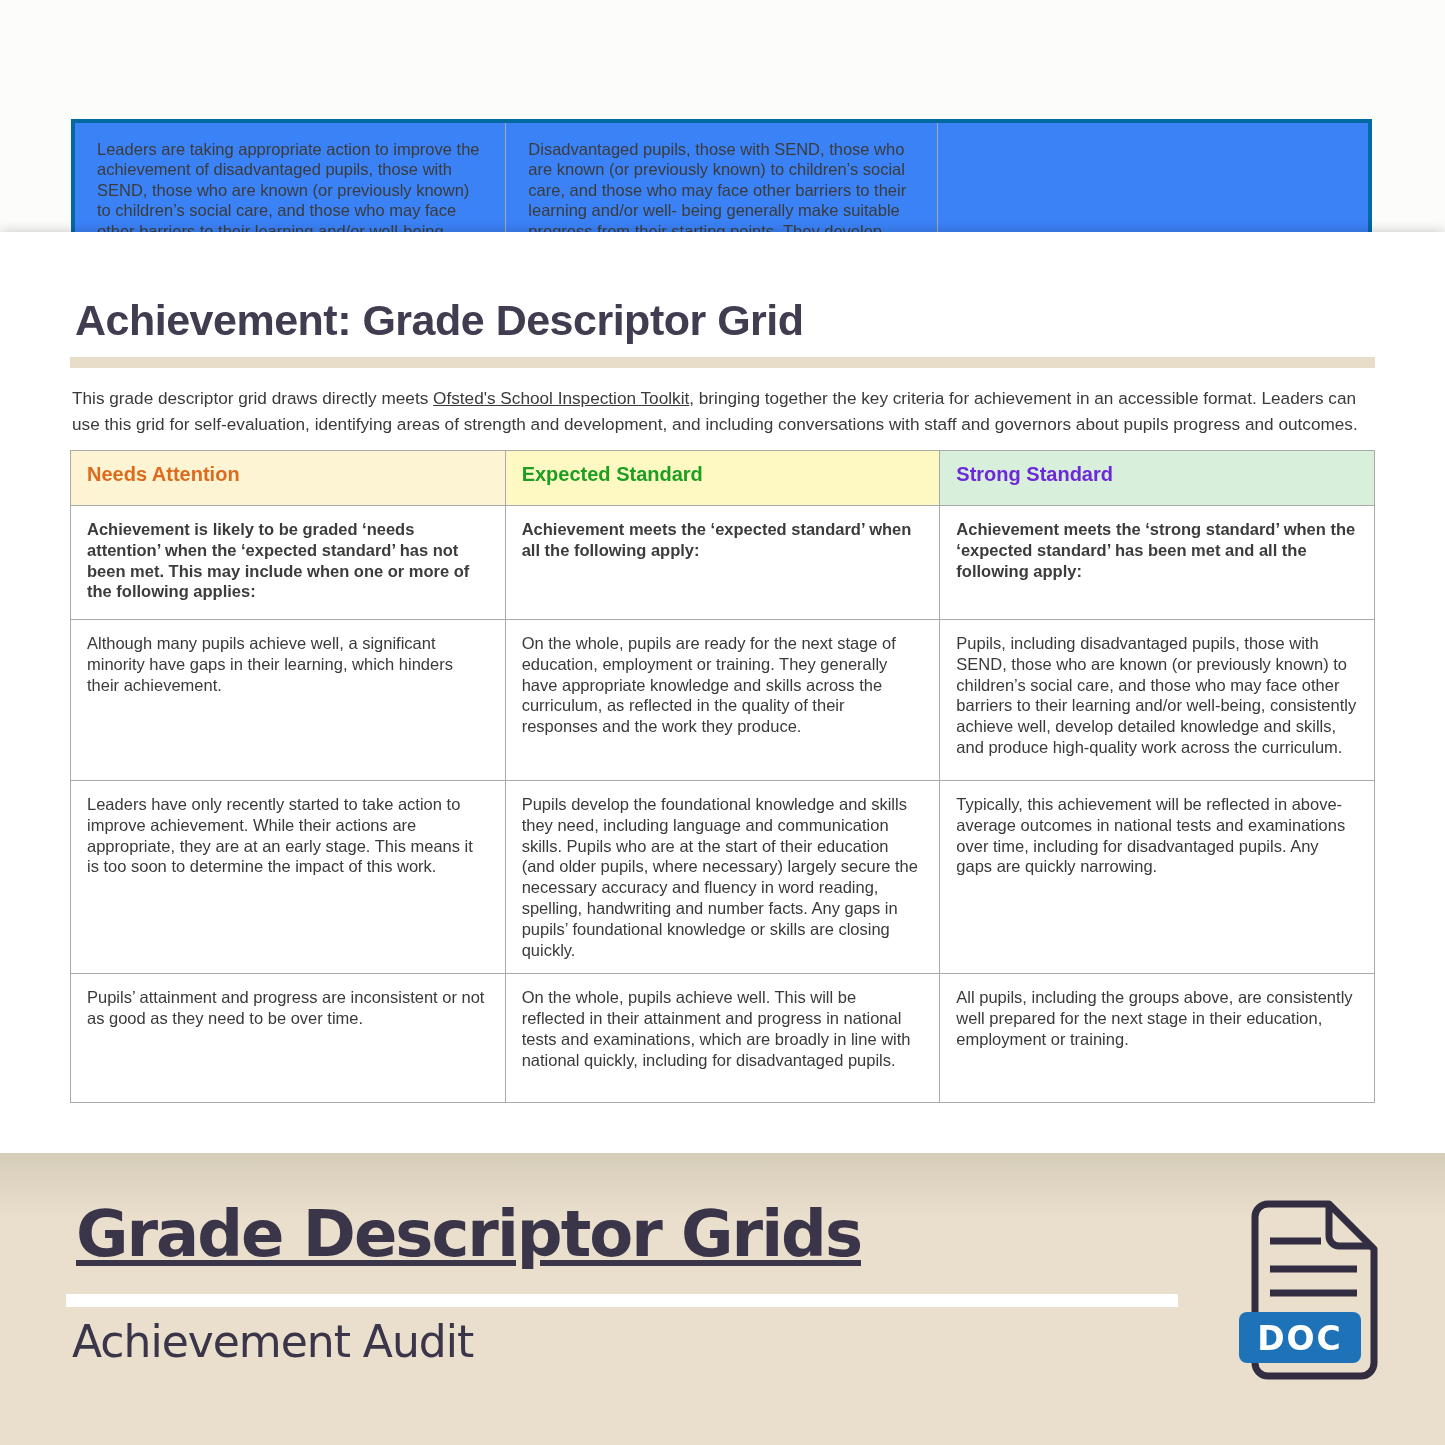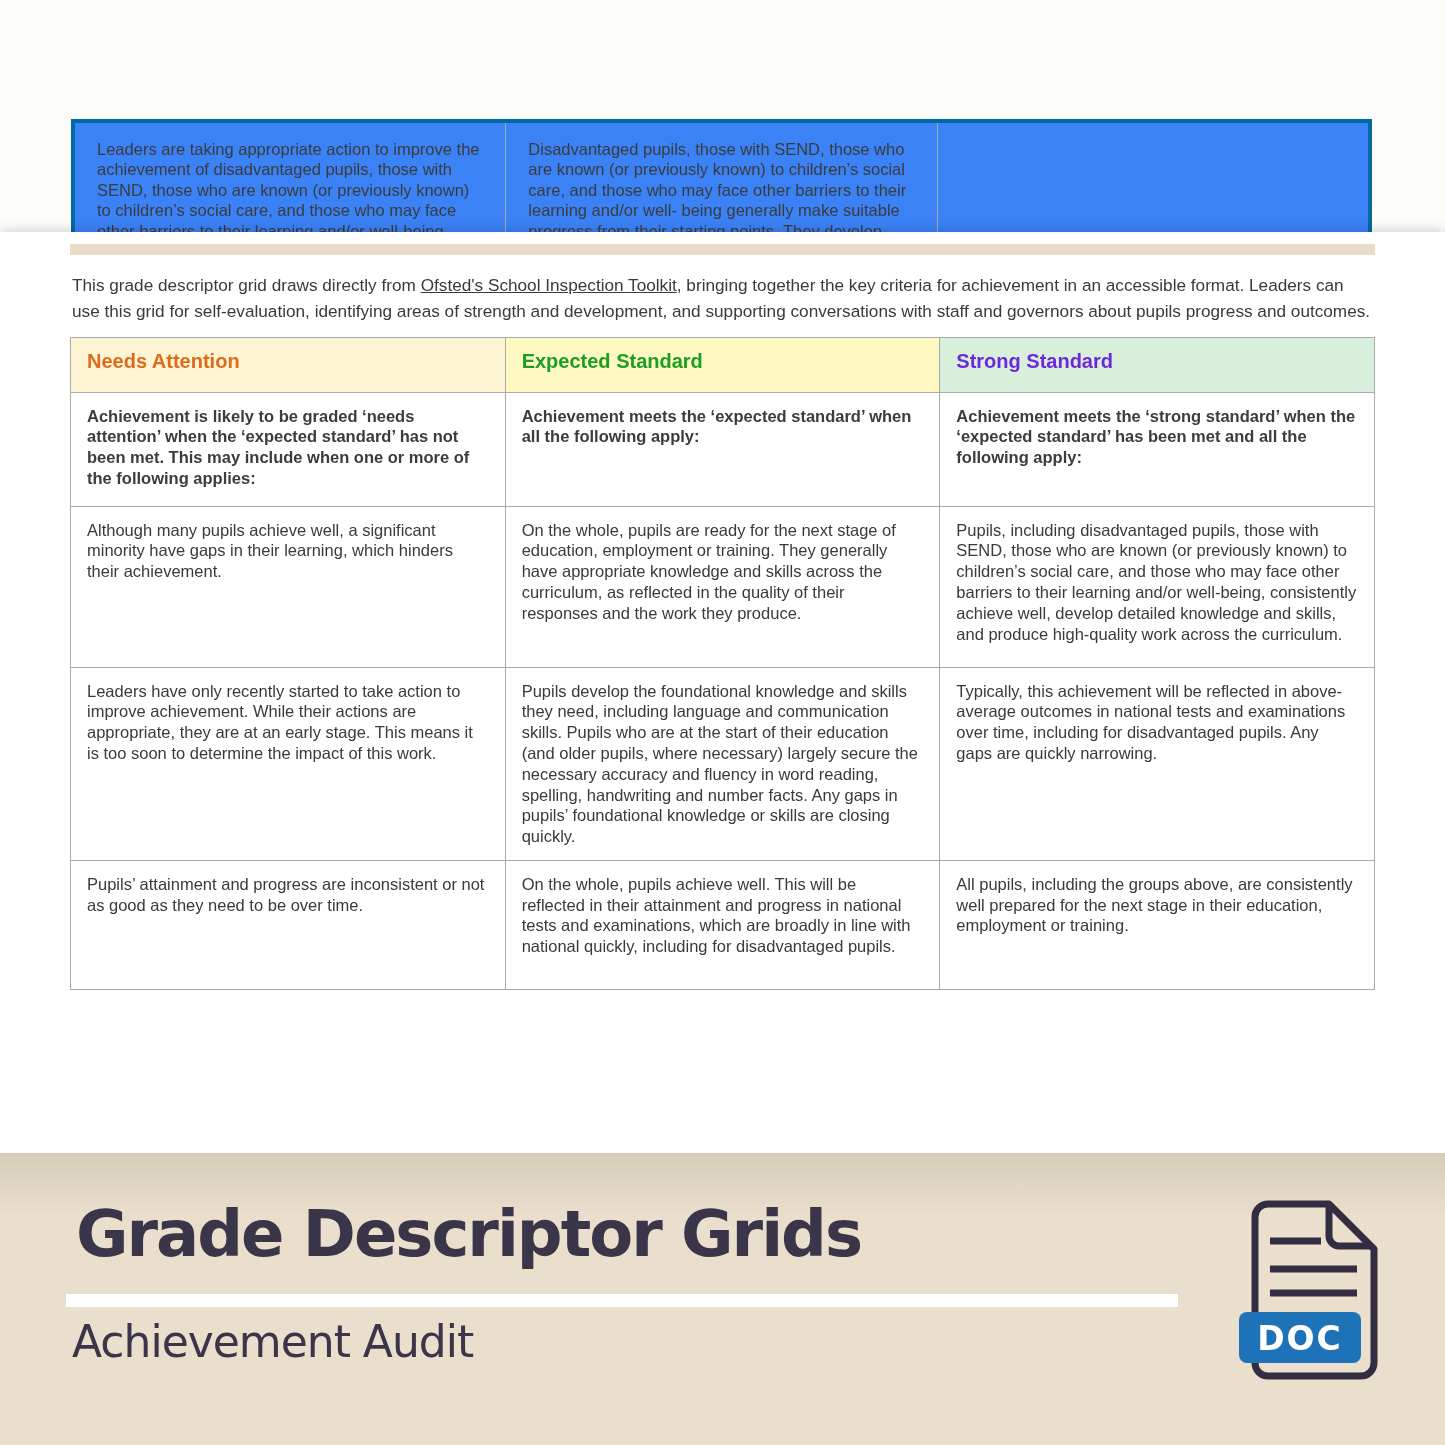--- a/index.html
+++ b/index.html
@@ -30,40 +30,41 @@
   tr.r0{height:114px;} tr.r0 td{font-weight:bold;color:#3c3c3c;}
   tr.r1{height:161px;}
   tr.r2{height:190px;}
   tr.r3{height:129px;}
   th.h0{background:#fcf4d2;} th.h0 span{color:#dd6b1e;}
   th.h1{background:#edf6ee;} th.h1 span{color:#1e9e21;}
   th.h2{background:#d8efdc;} th.h2 span{color:#14591f;}
   
   .footer{position:absolute;top:1153px;left:0;width:1445px;height:292px;
     background:linear-gradient(180deg,#d6ccba 0%,#e9dfcc 22%,#e9dfcc 100%);}
-  .f-title{position:absolute;left:76px;top:44px;font-family:"DejaVu Sans",sans-serif;font-size:64px;font-weight:bold;letter-spacing:-2px;color:#3b354a;}
+  .f-title{position:absolute;left:76px;top:44px;font-family:"DejaVu Sans",sans-serif;font-size:64px;font-weight:bold;letter-spacing:-2px;color:#3b354a;text-decoration:underline;}
   .f-bar{position:absolute;left:66px;top:141px;width:1112px;height:13px;background:#ffffff;}
   .f-sub{position:absolute;left:72px;top:163px;font-family:"DejaVu Sans",sans-serif;font-size:44px;font-weight:500;letter-spacing:-1px;color:#3b354a;}
   .doc-icon{position:absolute;right:56px;top:47px;}
 </style>
 </head>
 <body>
 
 <div class="top-strip">
   <div class="ptable">
     <div class="pcell">Leaders are taking appropriate action to improve the achievement of disadvantaged pupils, those with SEND, those who are known (or previously known) to children’s social care, and those who may face other barriers to their learning and/or well-being. However, currently, a significant minority of these pupils do not achieve well from their starting points.</div>
     <div class="pcell">Disadvantaged pupils, those with SEND, those who are known (or previously known) to children’s social care, and those who may face other barriers to their learning and/or well- being generally make suitable progress from their starting points. They develop appropriate knowledge and skills to enable them to progress to the next stage. Any gaps in their</div>
     <div class="pcell"></div>
   </div>
 </div>
 
 <div class="card">
   <div class="card-inner">
+    <h1 class="page-title">Achievement: Grade Descriptor Grid</h1>
     <div class="title-divider"></div>
-    <p class="intro"><span>This grade descriptor grid draws directly from </span><a>Ofsted's School Inspection Toolkit</a><span>, bringing together the key criteria for achievement in an accessible format. Leaders can use this grid for self-evaluation, identifying areas of strength and development, and supporting conversations with staff and governors about pupils progress and outcomes.</span></p>
+    <p class="intro"><span>This grade descriptor grid draws directly meets </span><a>Ofsted's School Inspection Toolkit</a><span>, bringing together the key criteria for achievement in an accessible format. Leaders can use this grid for self-evaluation, identifying areas of strength and development, and including conversations with staff and governors about pupils progress and outcomes.</span></p>
 
     <table class="grid">
       <thead>
         <tr class="hdr">
           <th class="h0" style="background: rgb(252, 244, 210);"><span style="color: rgb(221, 107, 30);">Needs Attention</span></th>
           <th class="h1" style="background: #fef9c3;"><span style="color: rgb(30, 158, 33);">Expected Standard</span></th>
           <th class="h2" style="background: rgb(216, 239, 220);"><span style="color: #6d28d9;">Strong Standard</span></th>
         </tr>
       </thead>
       <tbody>

